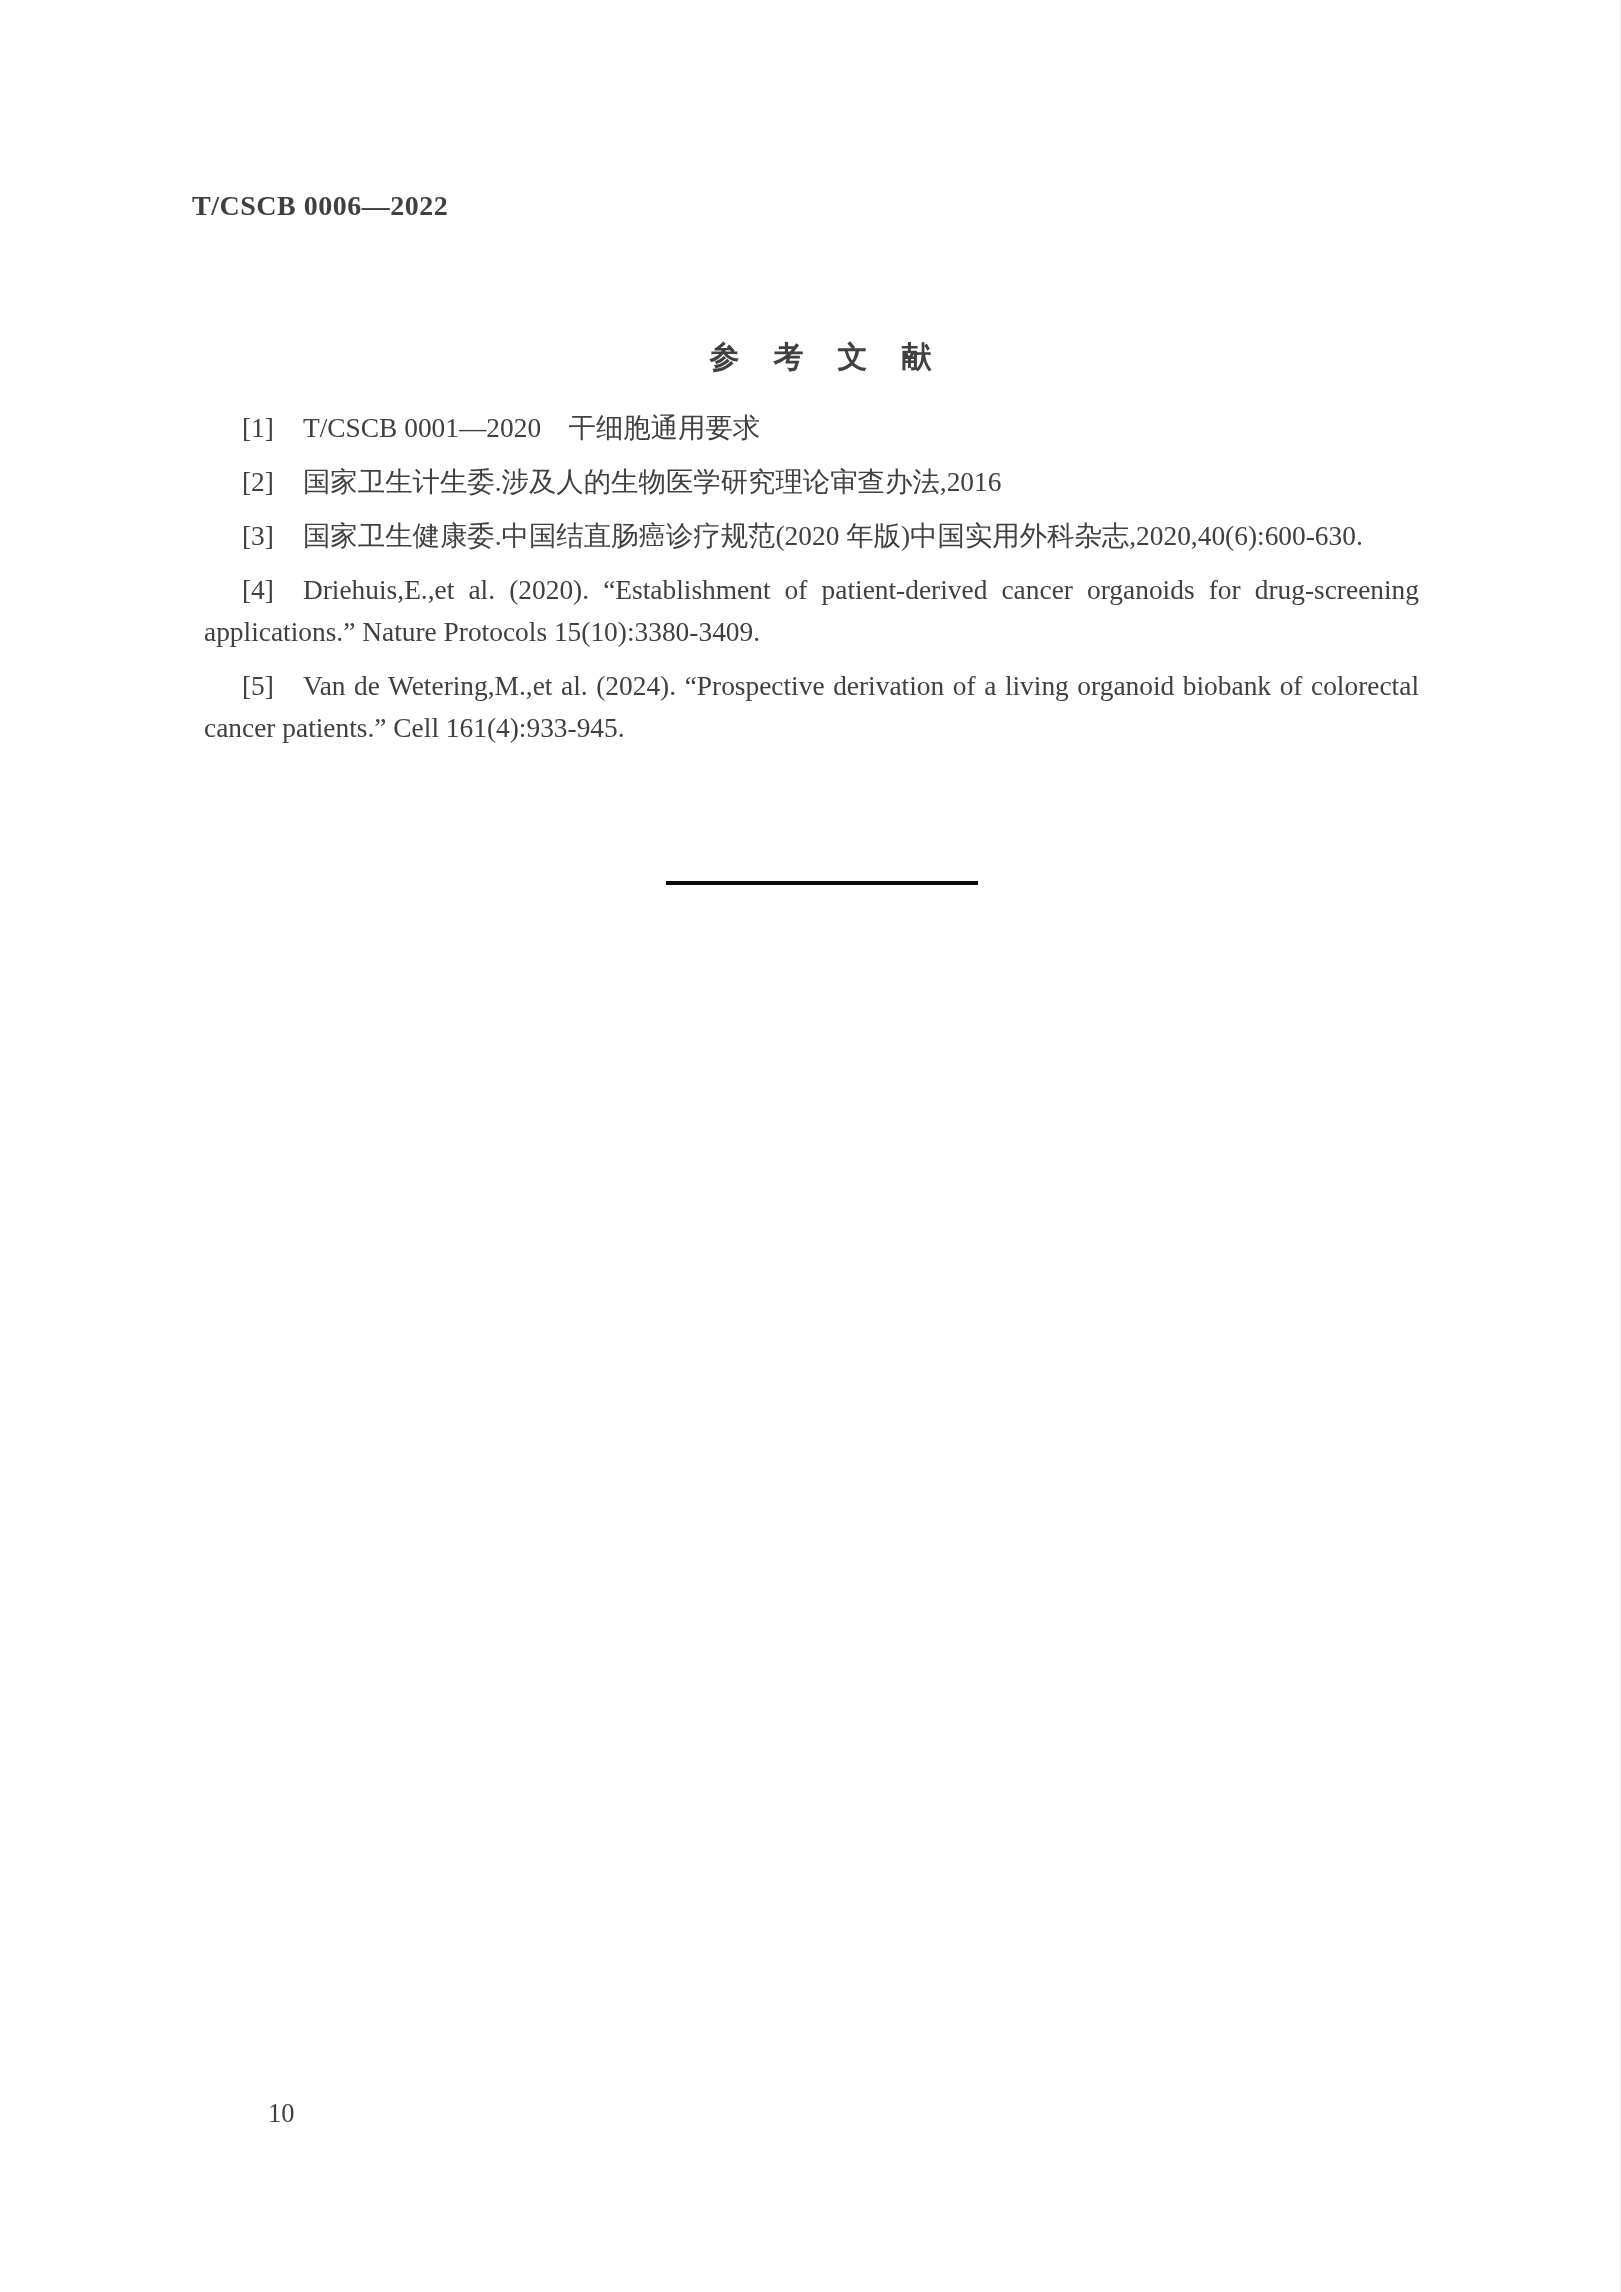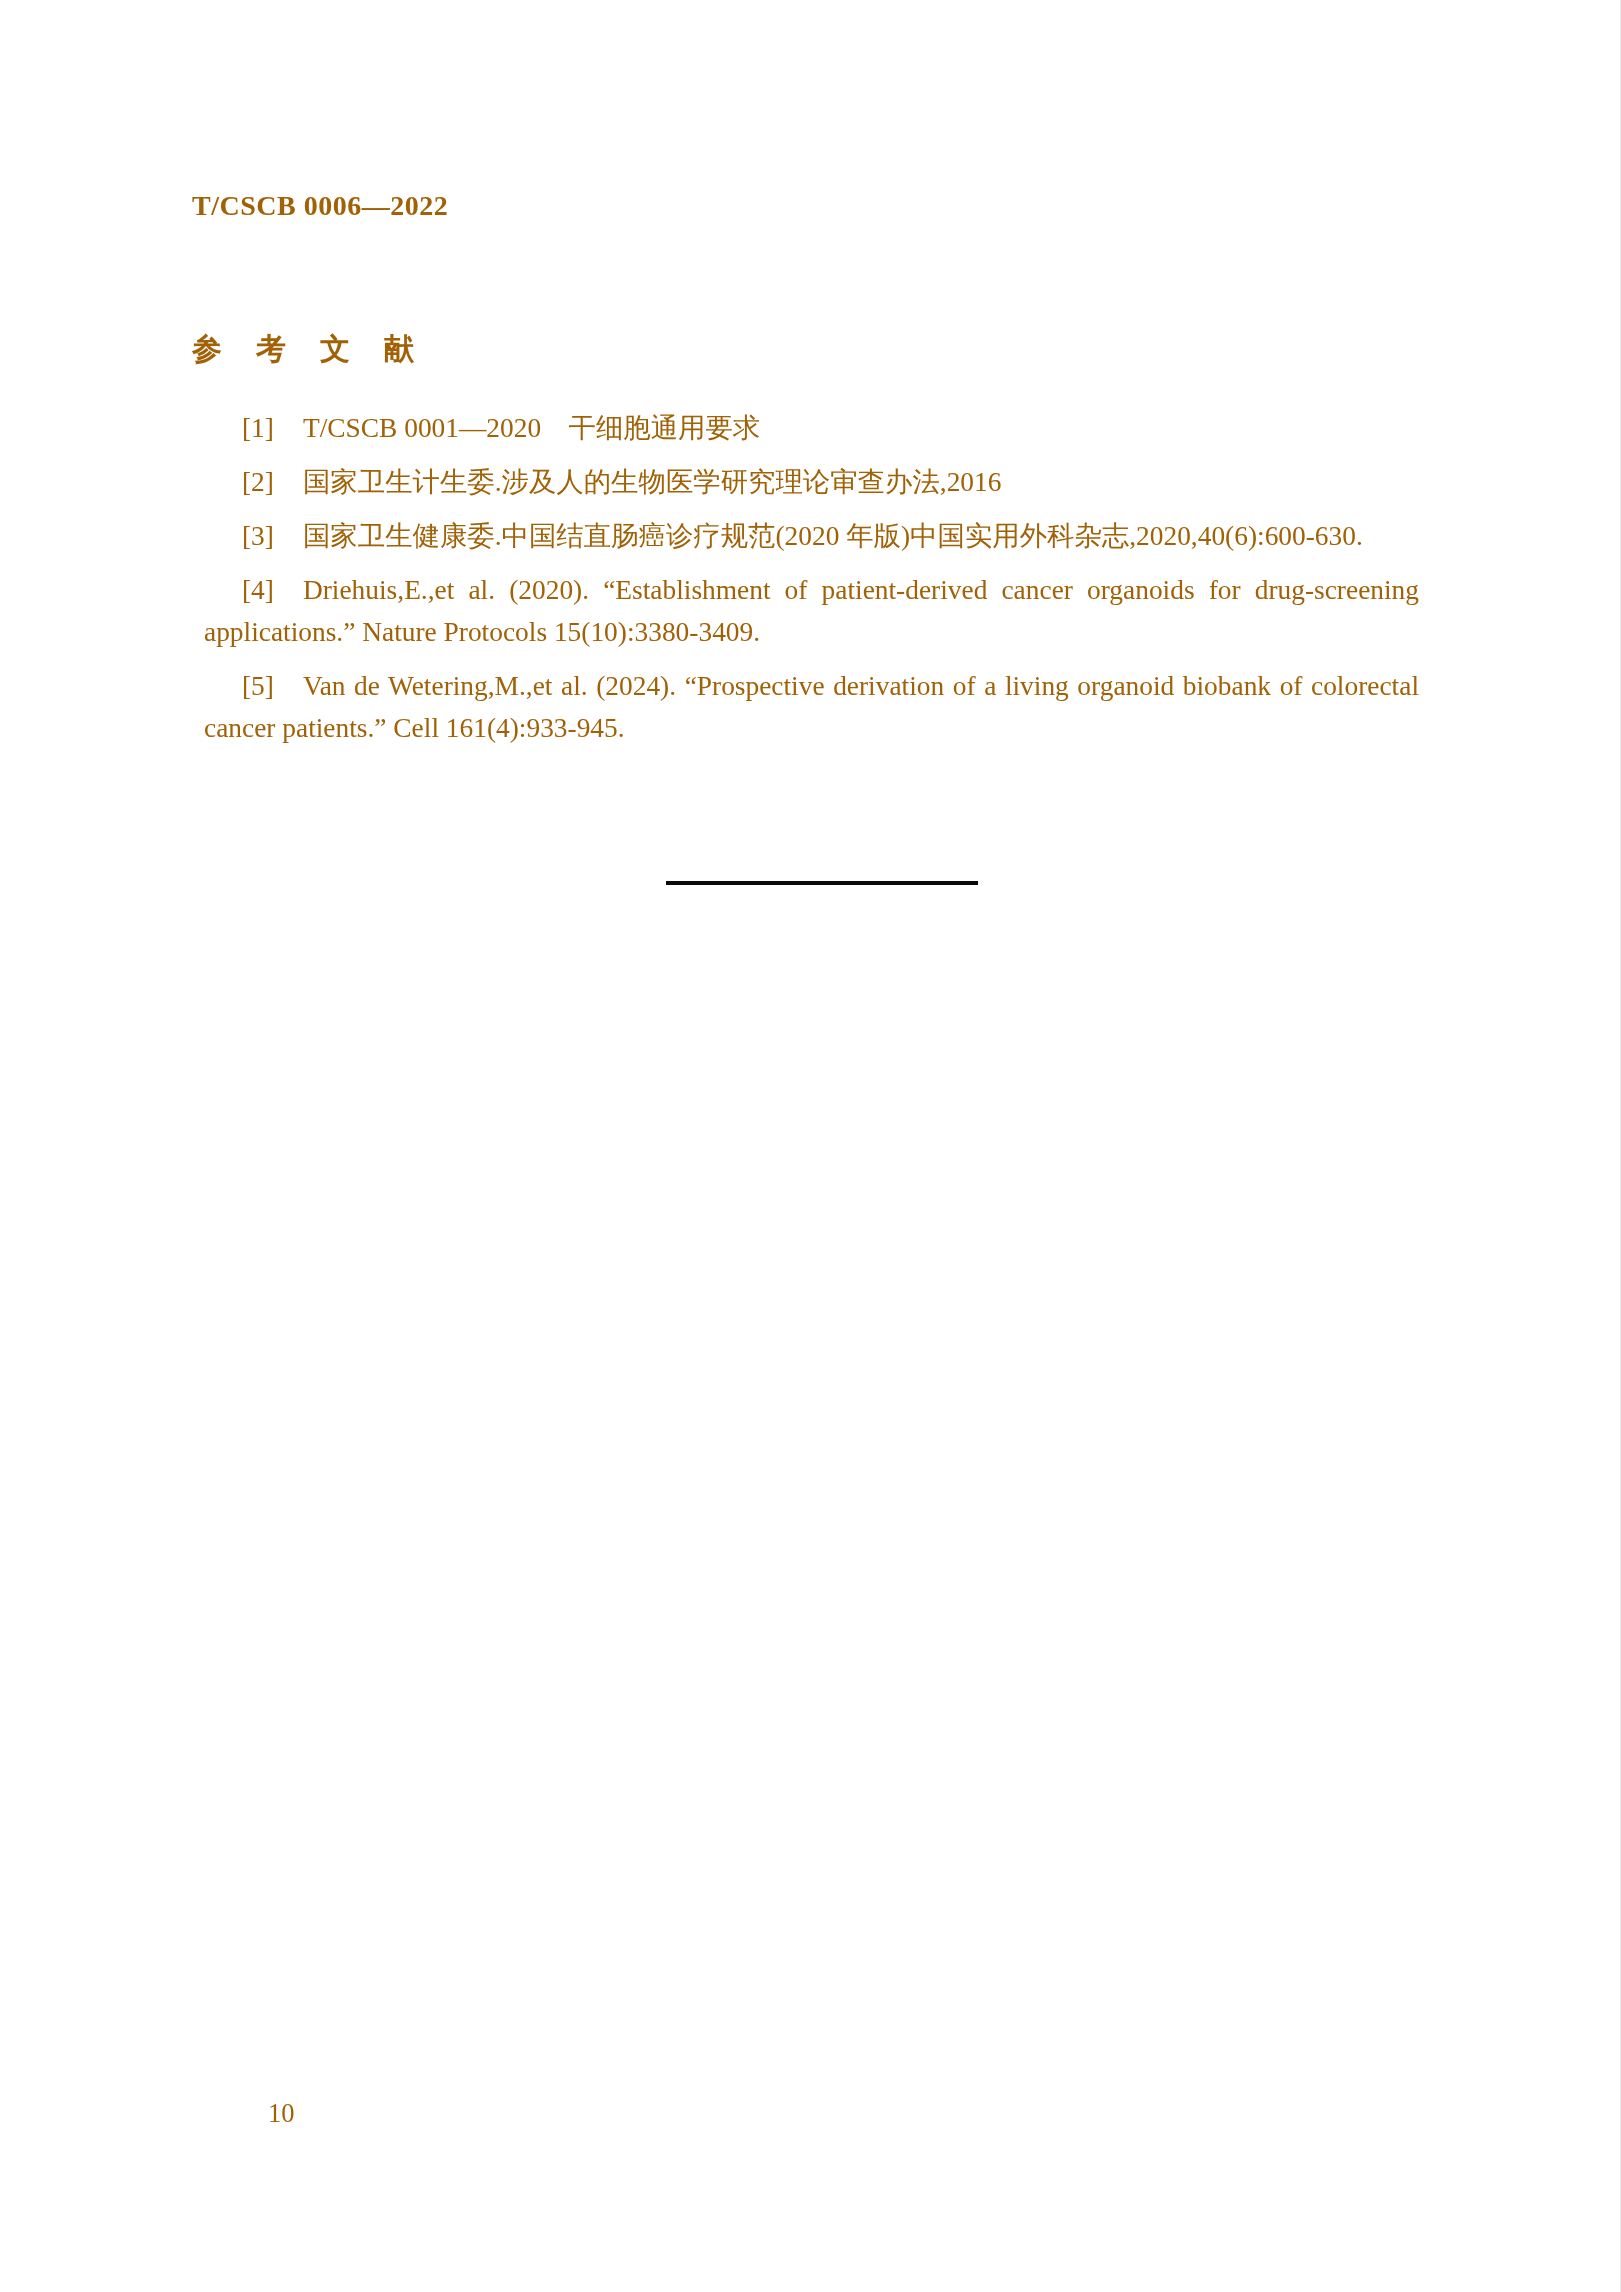--- a/index.html
+++ b/index.html
@@ -7,40 +7,41 @@
     padding: 0;
     background: #ffffff;
   }
   .page {
     position: relative;
     width: 1621px;
     height: 2293px;
     background: #ffffff;
     overflow: hidden;
     font-family: "Liberation Serif", "DejaVu Serif", serif;
-    color: #a16207;
+    color: #404040;
     box-sizing: border-box;
     border-right: 1px solid #ececec;
     border-bottom: 1px solid #ececec;
   }
   .doc-header {
     position: absolute;
     left: 192px;
     top: 190px;
     font-size: 28px;
     font-weight: 700;
     letter-spacing: 0.5px;
     white-space: nowrap;
   }
   .section-title {
     position: absolute;
     left: 192px;
     top: 329px;
     width: 1243px;
-    margin: 0;
+    margin: 8px;
+    text-align: center;
     font-size: 30px;
     font-weight: 700;
     letter-spacing: 2px;
   }
   .refs {
     position: absolute;
     left: 192px;
     top: 395px;
     width: 1239px;
     font-size: 27.4px;

